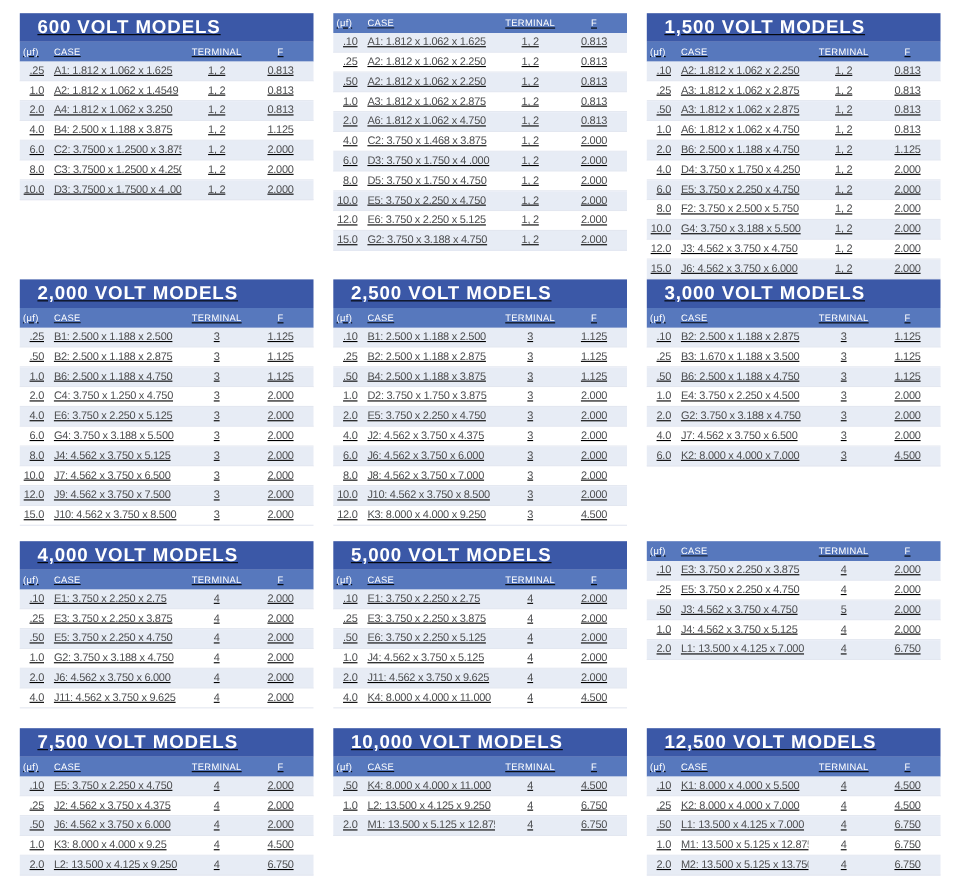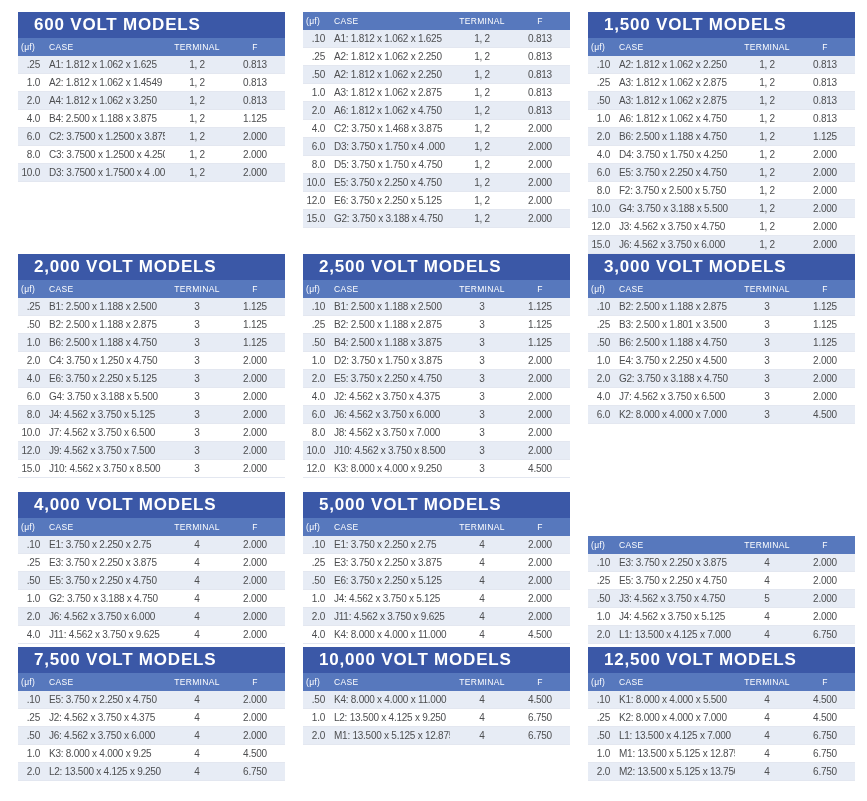--- a/index.html
+++ b/index.html
@@ -1,25 +1,25 @@
 <!DOCTYPE html>
 <html><head>
 <meta charset="utf-8">
 <style>
   html, body { margin: 0; padding: 0; background: #ffffff; }
   body {
     width: 867px; height: 801px;
     font-family: "Liberation Sans", sans-serif;
     -webkit-font-smoothing: antialiased;
   }
-  .page { padding: 12px 0 0 18px; }
+  .page { padding: 12px 0 0 18px; text-decoration: underline; }
   .band { display: flex; gap: 18px; align-items: flex-start; }
   #band-1 { }
-  #band-2 { margin-top: 14px; align-items: flex-end; }
-  #band-3 { margin-top: 3px; }
+  #band-2 { margin-top: 14px; }
+  #band-3 { margin-top: 18px; }
 
   .volt-table { width: 267px; }
 
   .title {
     height: 26px; line-height: 26px;
     background: #3b58a7; color: #ffffff;
     font-weight: bold; font-size: 17px; letter-spacing: 0.8px;
     padding-left: 16px; box-sizing: border-box;
     white-space: nowrap; overflow: hidden;
   }
@@ -406,21 +406,21 @@
     </div>
     <div class="rows">
           <div class="row data alt">
     <span class="c-uf">.10</span>
     <span class="c-case">B2: 2.500 x 1.188 x 2.875</span>
     <span class="c-term">3</span>
     <span class="c-f">1.125</span>
   </div>
           <div class="row data">
     <span class="c-uf">.25</span>
-    <span class="c-case">B3: 2.500 x 1.801 x 3.500</span>
+    <span class="c-case">B3: 1.670 x 1.188 x 3.500</span>
     <span class="c-term">3</span>
     <span class="c-f">1.125</span>
   </div>
           <div class="row data alt">
     <span class="c-uf">.50</span>
     <span class="c-case">B6: 2.500 x 1.188 x 4.750</span>
     <span class="c-term">3</span>
     <span class="c-f">1.125</span>
   </div>
           <div class="row data">

